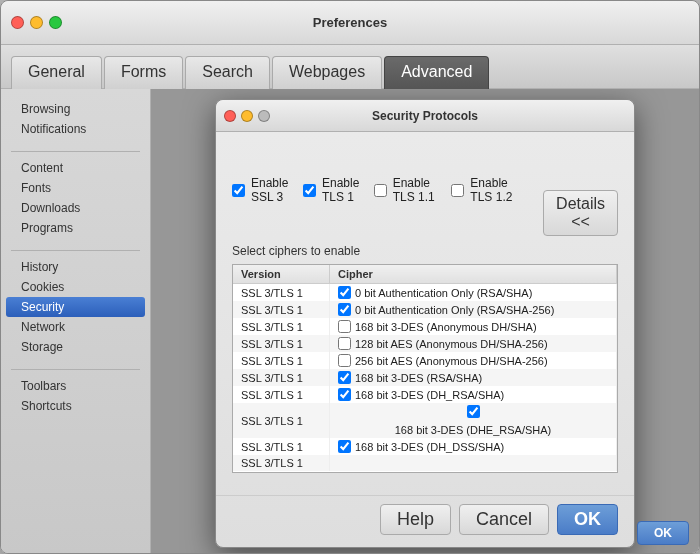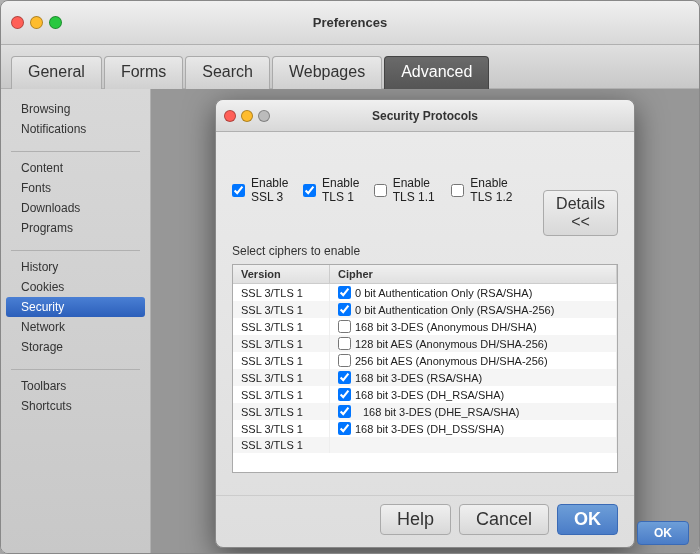--- a/index.html
+++ b/index.html
@@ -474,21 +474,21 @@
                       <td>
                         <label style="display: flex; align-items: center; gap: 4px; cursor: pointer;">
                           <input type="checkbox" checked="" style="">
                           <span>168 bit 3-DES (DH_RSA/SHA)</span>
                         </label>
                       </td>
                     </tr>
                     <tr>
                       <td>SSL 3/TLS 1</td>
                       <td>
-                        <label style="display: flex; align-items: center; gap: 12px; cursor: pointer;">
+                        <label style="display: flex; align-items: center; gap: 6px; cursor: pointer; flex-direction: column;">
                           <input type="checkbox" checked="" style="">
                           <span>168 bit 3-DES (DHE_RSA/SHA)</span>
                         </label>
                       </td>
                     </tr>
                     <tr>
                       <td>SSL 3/TLS 1</td>
                       <td>
                         <label style="display: flex; align-items: center; gap: 4px; cursor: pointer;">
                           <input type="checkbox" checked="" style="">

